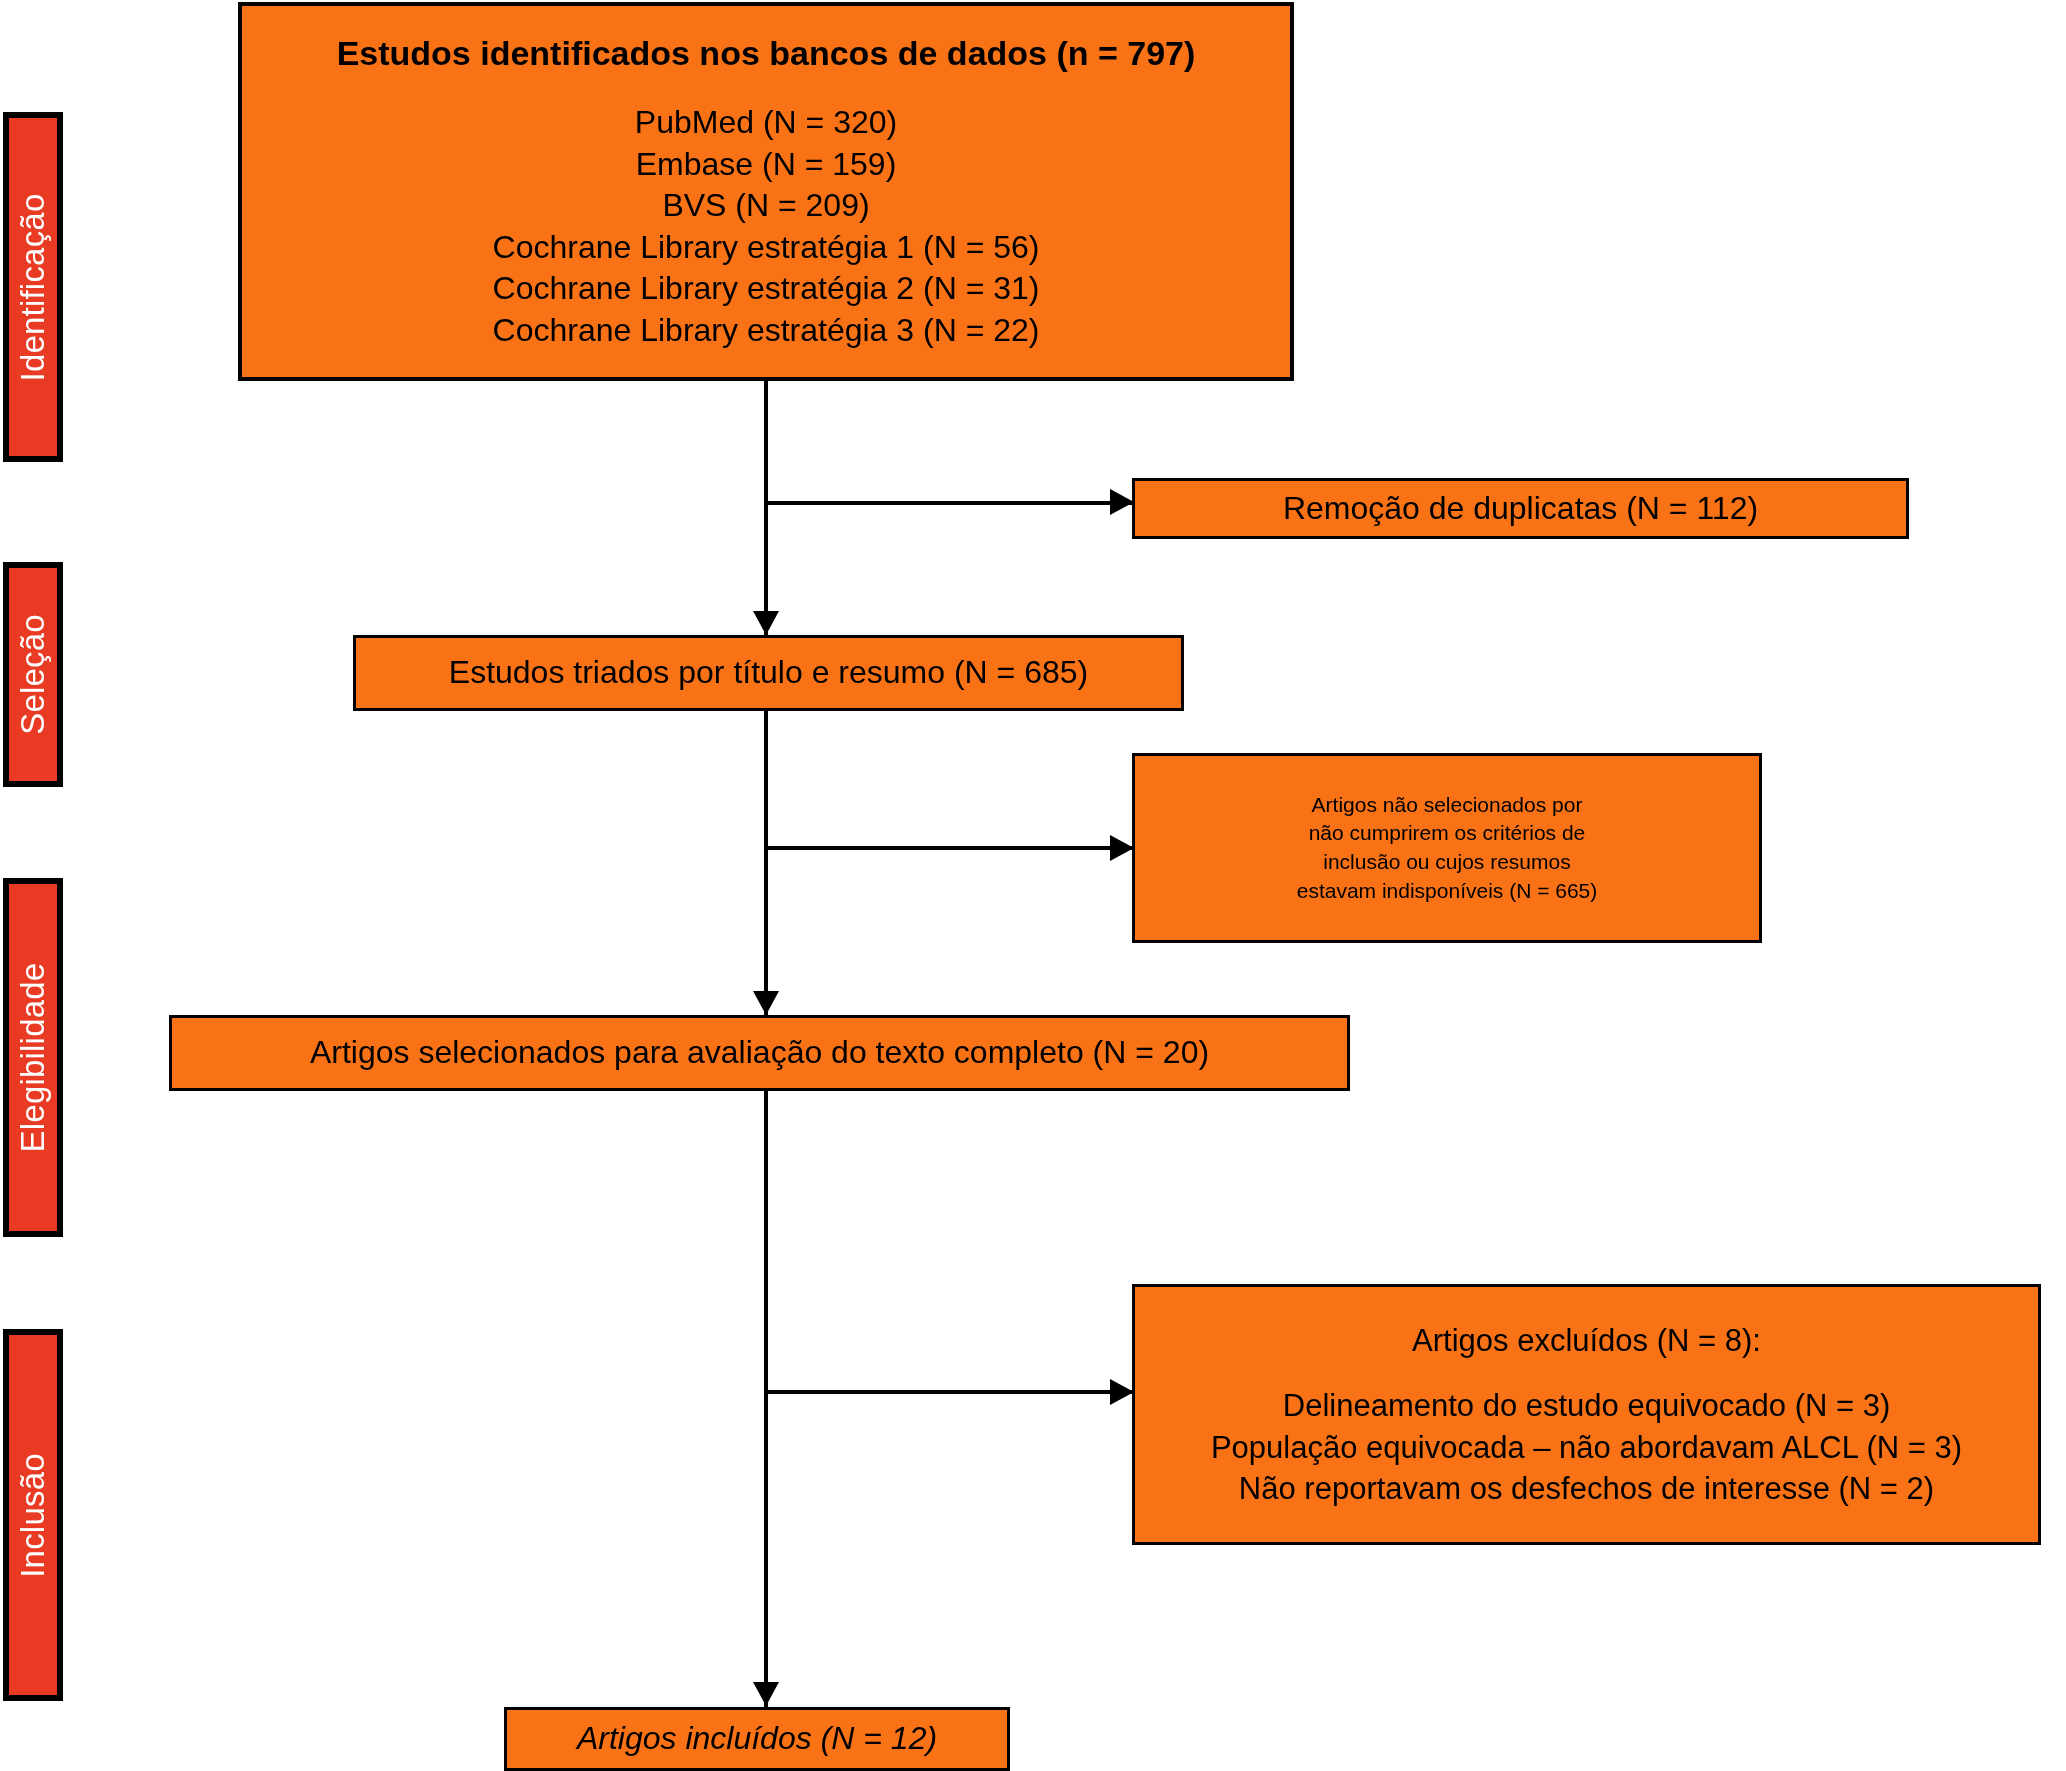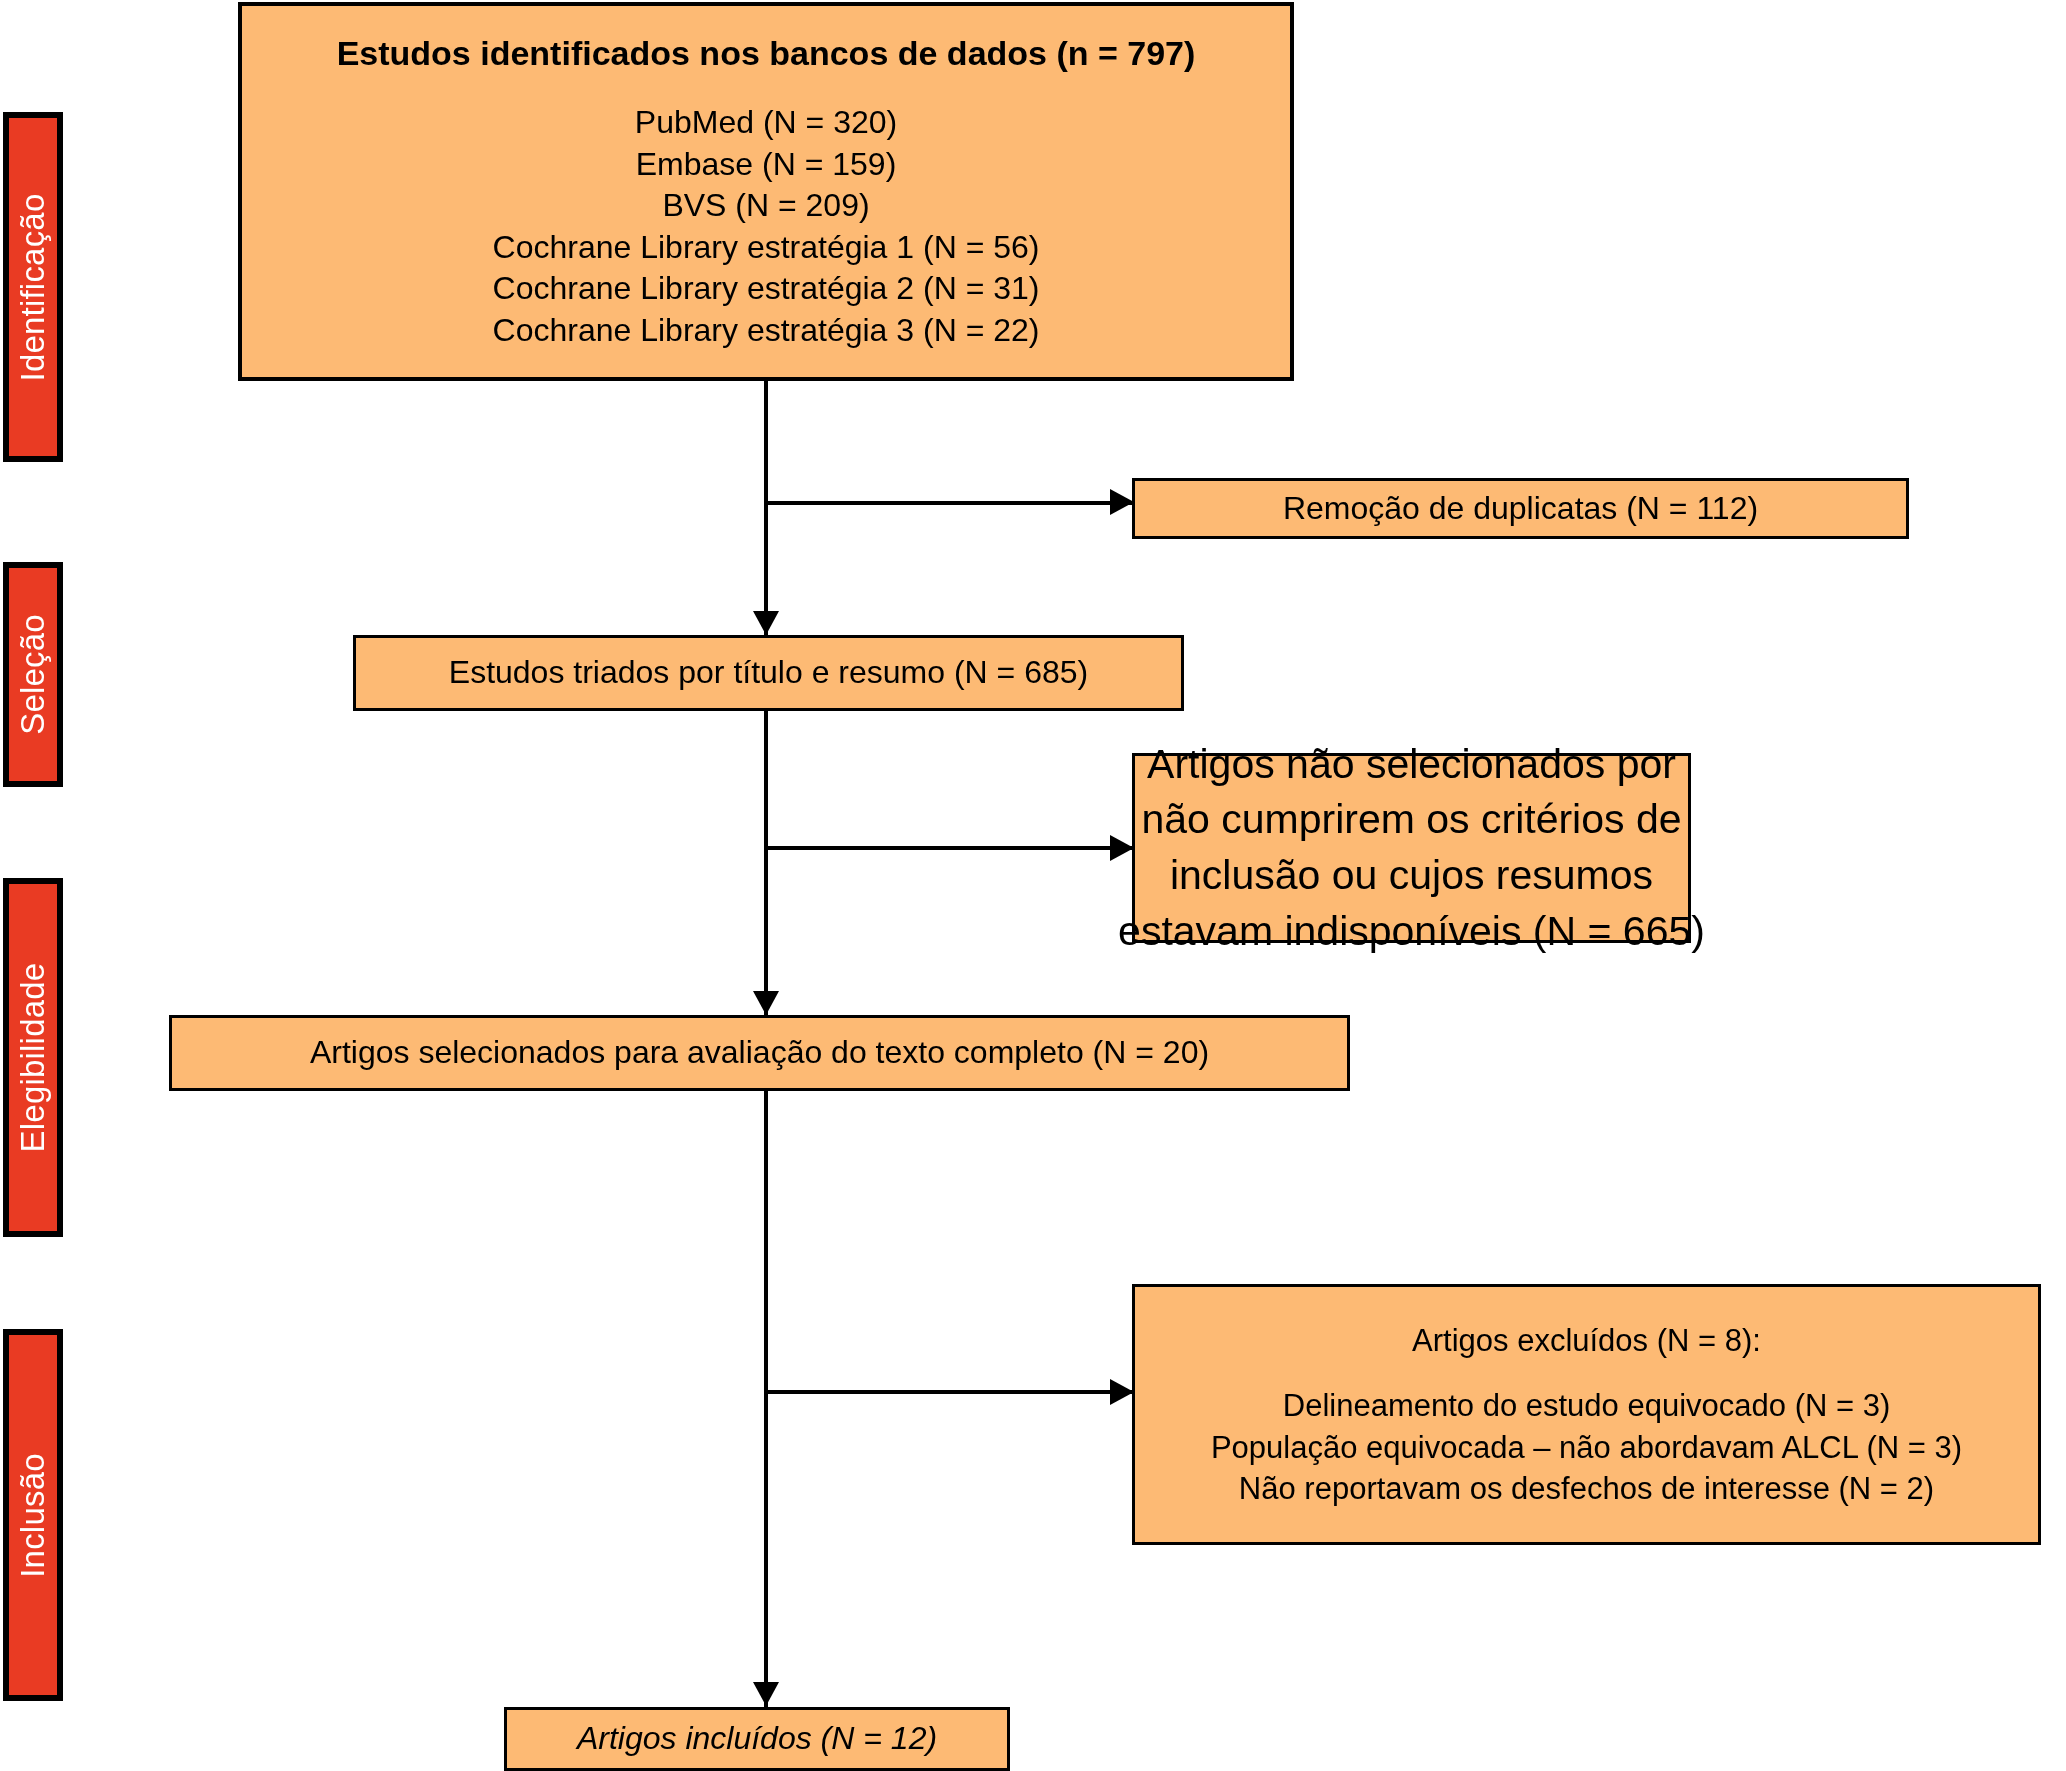--- a/index.html
+++ b/index.html
@@ -44,21 +44,21 @@
   }
 
   #bar-identificacao { top: 112px;  height: 350px; }
   #bar-selecao       { top: 562px; height: 225px; }
   #bar-elegibilidade { top: 878px; height: 359px; }
   #bar-inclusao      { top: 1329px; height: 372px; }
 
   
   .flow-box {
     position: absolute;
-    background: #fdba74;
+    background: #f97316;
     border: 3.9px solid #000000;
     box-sizing: border-box;
     display: flex;
     flex-direction: column;
     align-items: center;
     justify-content: center;
     text-align: left;
     font-size: 32px;
     line-height: 1.30;
     color: #000000;
@@ -77,22 +77,22 @@
   }
   #box-identified .line.title { margin-bottom: 27px; }
 
   #box-duplicates {
     left: 1132px; top: 478px; width: 777px; height: 61px;
   }
   #box-screened {
     left: 353px;  top: 635px; width: 831px; height: 76px;
   }
   #box-notselected {
-    left: 1132px; top: 753px; width: 559px; height: 190px;
-    font-size: 41px;
+    left: 1132px; top: 753px; width: 630px; height: 190px;
+    font-size: 21px;
     line-height: 1.36;
   }
   #box-fulltext {
     left: 169px;  top: 1015px; width: 1181px; height: 76px;
   }
   #box-excluded {
     left: 1132px; top: 1284px; width: 909px; height: 261px;
     font-size: 31px;
     line-height: 1.33;
   }

